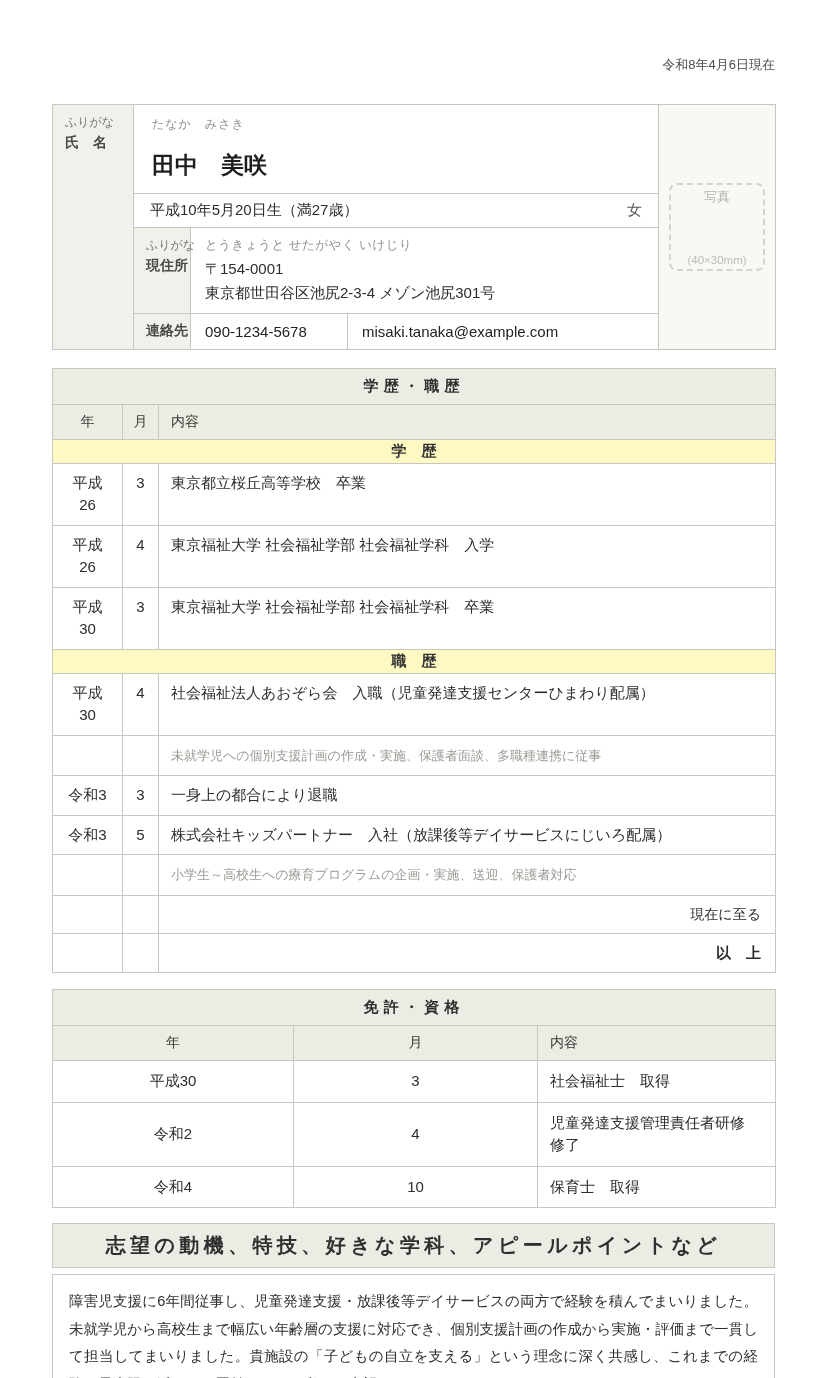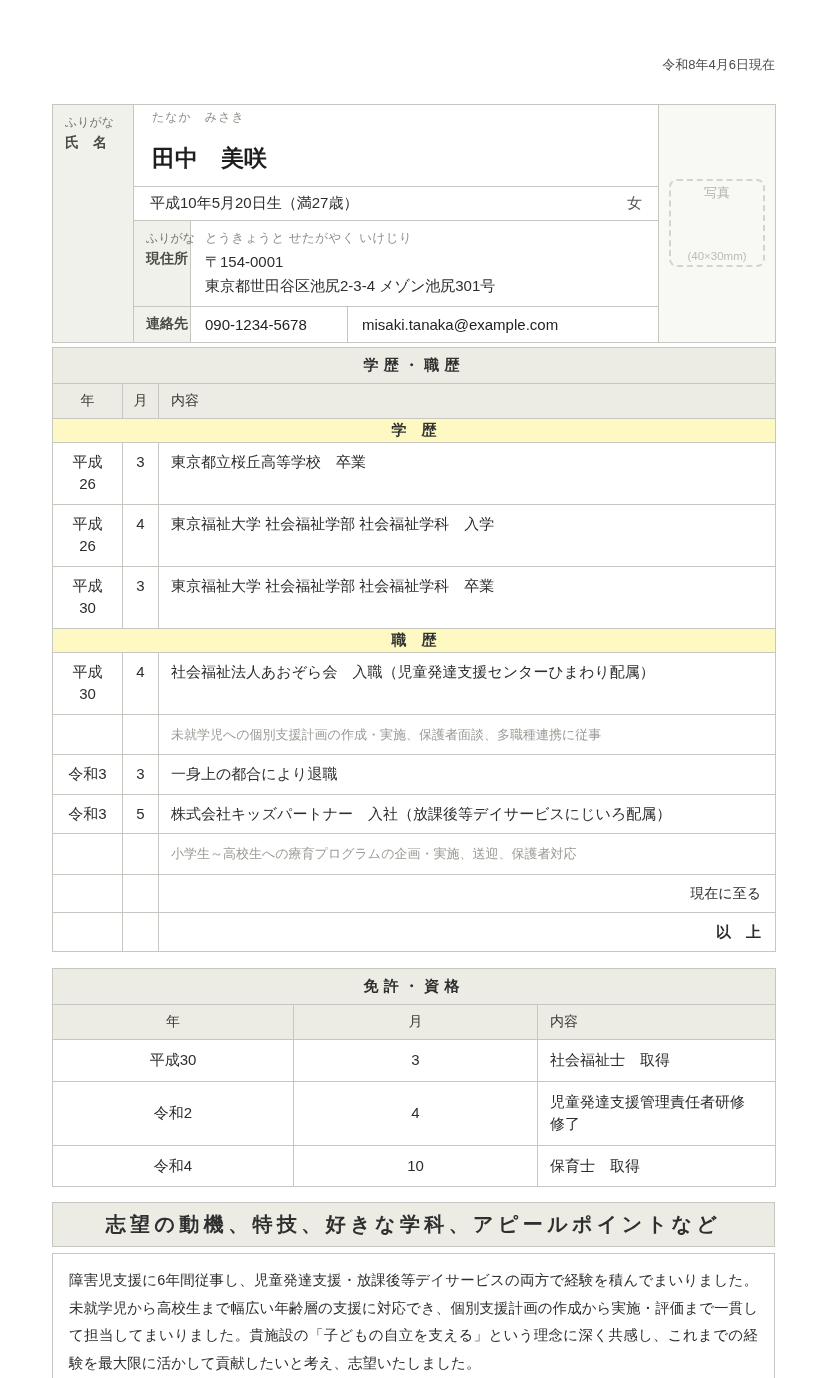--- a/index.html
+++ b/index.html
@@ -62,21 +62,21 @@
   }
   .lbl-small { font-size: 12px; color: #77776f; white-space: nowrap; }
   .lbl-main  { font-size: 14px; font-weight: 700; color: #4c4c46; margin-top: 3px; white-space: nowrap; }
   .lbl-contact {
     background: #f1f1eb;
     font-size: 14px; font-weight: 700; color: #4c4c46;
     padding: 8px 4px 8px 12px;
     vertical-align: middle;
     white-space: nowrap;
   }
-  .name-cell { padding: 4px 18px 12px; height: 68px; }
+  .name-cell { padding: 11px 18px 12px; height: 68px; }
   .furigana { font-size: 12px; color: #8f8f89; letter-spacing: 1px; }
   .full-name { font-size: 23px; font-weight: 700; color: #1e1e1e; margin-top: 17px; }
   .birth-cell { padding: 7px 16px; vertical-align: middle; }
   .birth-flex { display: flex; justify-content: space-between; align-items: center; font-size: 15px; color: #2d2d2d; }
   .gender { color: #55554f; }
   .addr-cell { padding: 8px 14px 9px; font-size: 15px; line-height: 1.55; color: #2d2d2d; }
   .addr-cell .furigana { font-size: 12.5px; letter-spacing: 0.5px; margin-bottom: 2px; }
   .contact-cell { padding: 9px 14px; font-size: 15px; vertical-align: middle; color: #222; }
   .photo-cell { background: #f8f8f5; vertical-align: middle; }
   .photo-box {
@@ -84,21 +84,21 @@
     margin: 0 auto;
     border: 2px dashed #d4d4ce;
     border-radius: 8px;
     display: flex; flex-direction: column;
     align-items: center; justify-content: center;
     color: #b3b3ad; font-size: 13px; gap: 43px;
   }
   .photo-size { font-size: 11.5px; color: #bcbcb6; margin-top: 5px; }
 
   
-  .history-table { margin-top: 4px; }
+  .history-table { margin-top: 18px; }
   tr.sub-head td {
     text-align: center;
     font-size: 15px;
     font-weight: 700;
     color: #333;
     padding: 2px 4px;
     background: #fef9c3;
     vertical-align: middle;
   }
   .history-table td.y { text-align: center; padding: 8px 12px; font-size: 15px; line-height: 1.5; color: #2d2d2d; }

